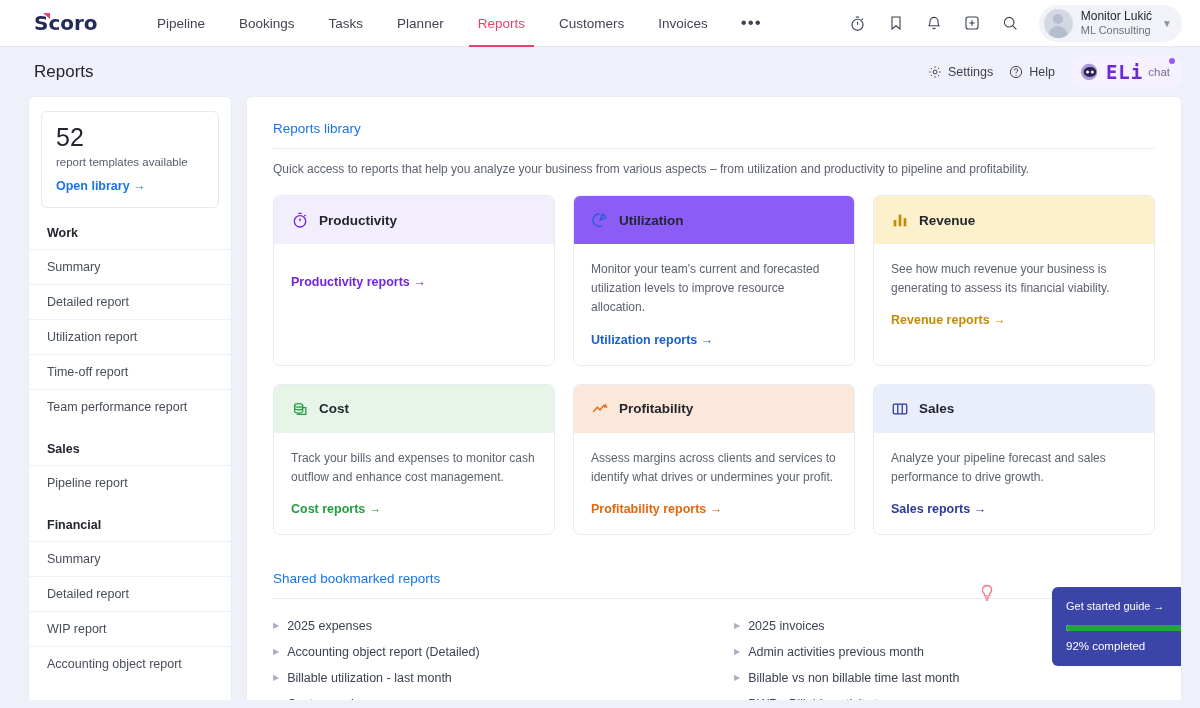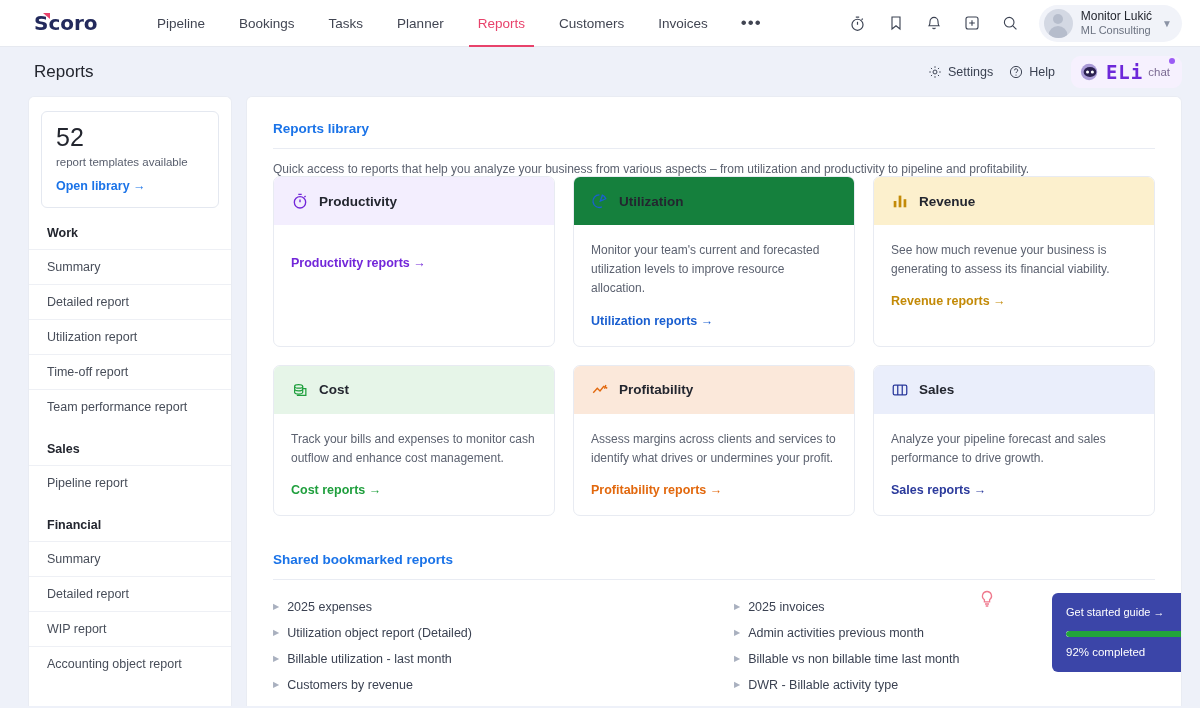--- a/index.html
+++ b/index.html
@@ -73,21 +73,21 @@
   .eli-chip {
     display: flex; align-items: center; gap: 5px;
     background: #f6f1fe; border-radius: 9px; padding: 5px 12px 5px 8px;
     position: relative; cursor: pointer;
   }
   .eli-dot { position: absolute; top: 2px; right: 7px; width: 6px; height: 6px; border-radius: 50%; background: #9b5cf5; }
   .eli-word { font-size: 19px; font-weight: bold; color: #6d28d9; letter-spacing: 1px; font-family: "DejaVu Sans Mono", monospace; }
   .eli-chat { font-size: 11.5px; color: #7a6a92; }
 
   
-  .shell { display: flex; height: 612px; padding: 0 18px 2px 28px; gap: 14px; }
+  .shell { display: flex; height: 612px; padding: 0 18px 8px 28px; gap: 14px; }
 
   
   .sidebar {
     width: 204px; flex: none; background: #fff;
     border-radius: 6px 6px 0 0; overflow: hidden;
     border: 1px solid #e9ecf3; border-bottom: none;
   }
   .tmpl-card {
     margin: 14px 12px 0; border: 1px solid #e4e8f0; border-radius: 6px;
     padding: 13px 14px 14px;
@@ -102,25 +102,25 @@
     border-top: 1px solid #eef0f5; cursor: pointer;
   }
   .side-group-wrap .side-item:first-of-type { border-top: 1px solid #eef0f5; }
 
   
   .main {
     flex: 1; background: #fff; border-radius: 6px 6px 0 0;
     border: 1px solid #e9ecf3; border-bottom: none;
     padding: 24px 26px 0; position: relative; overflow: hidden;
   }
-  .sec-title { font-size: 13.5px; color: #1a73e8; font-weight: bold; cursor: pointer; }
+  .sec-title { font-size: 13.5px; color: #1a73e8; font-weight: normal; cursor: pointer; }
   .sec-rule { border-bottom: 1px solid #e9ecf3; margin-top: 12px; }
   .sec-desc { font-size: 12px; color: #5c6270; margin-top: 13px; }
 
-  .cards { display: grid; grid-template-columns: repeat(3, 1fr); gap: 18px; }
+  .cards { display: grid; grid-template-columns: repeat(3, 1fr); gap: 18px; margin-top: 19px; }
   .card {
     border: 1px solid #e8ebf2; border-radius: 7px; overflow: hidden; background: #fff;
     cursor: pointer;
   }
   .card-head { display: flex; align-items: center; gap: 10px; padding: 15px 17px; }
   .card-title { font-size: 13.5px; font-weight: bold; color: #23262f; }
   .card-body { padding: 16px 17px 18px; }
   .card-desc { font-size: 12px; color: #5c6270; line-height: 1.6; min-height: 38px; }
   .card-link { font-size: 12.5px; font-weight: bold; margin-top: 15px; cursor: pointer; }
 
@@ -303,21 +303,21 @@
               <path d="M14.9 5.7l1.3-1.3"></path>
           </svg>
           <span class="card-title">Productivity</span>
         </div>
         <div class="card-body">
           <div class="card-link" style="color:#7226d9">Productivity reports  →</div>
         </div>
       </div>
 
       <div class="card">
-        <div class="card-head" style="background:#15803d">
+        <div class="card-head" style="background:#8b5cf6">
           <svg width="18" height="18" viewBox="0 0 20 20" fill="none" stroke="#1a5fd0" stroke-width="1.5">
             <path d="M9.4 3.2a7 7 0 102.6 13.4"></path>
               <path d="M12.6 3.6a7 7 0 013.8 3.9l-6 2.5z"></path>
           </svg>
           <span class="card-title">Utilization</span>
         </div>
         <div class="card-body">
           <div class="card-desc">Monitor your team's current and forecasted utilization levels to improve resource allocation.</div>
           <div class="card-link" style="color:#1a5fd0">Utilization reports  →</div>
         </div>
@@ -388,21 +388,21 @@
       <div class="sec-title">Shared bookmarked reports</div>
       <div class="sec-rule"></div>
       <div class="bm-cols">
         <div>
           <div class="bm-item">
               <span class="bm-caret">▶</span>
               <span>2025 expenses</span>
             </div>
           <div class="bm-item">
               <span class="bm-caret">▶</span>
-              <span>Utilization object report (Detailed)</span>
+              <span>Accounting object report (Detailed)</span>
             </div>
           <div class="bm-item">
               <span class="bm-caret">▶</span>
               <span>Billable utilization - last month</span>
             </div>
           <div class="bm-item">
               <span class="bm-caret">▶</span>
               <span>Customers by revenue</span>
             </div>
         </div>

